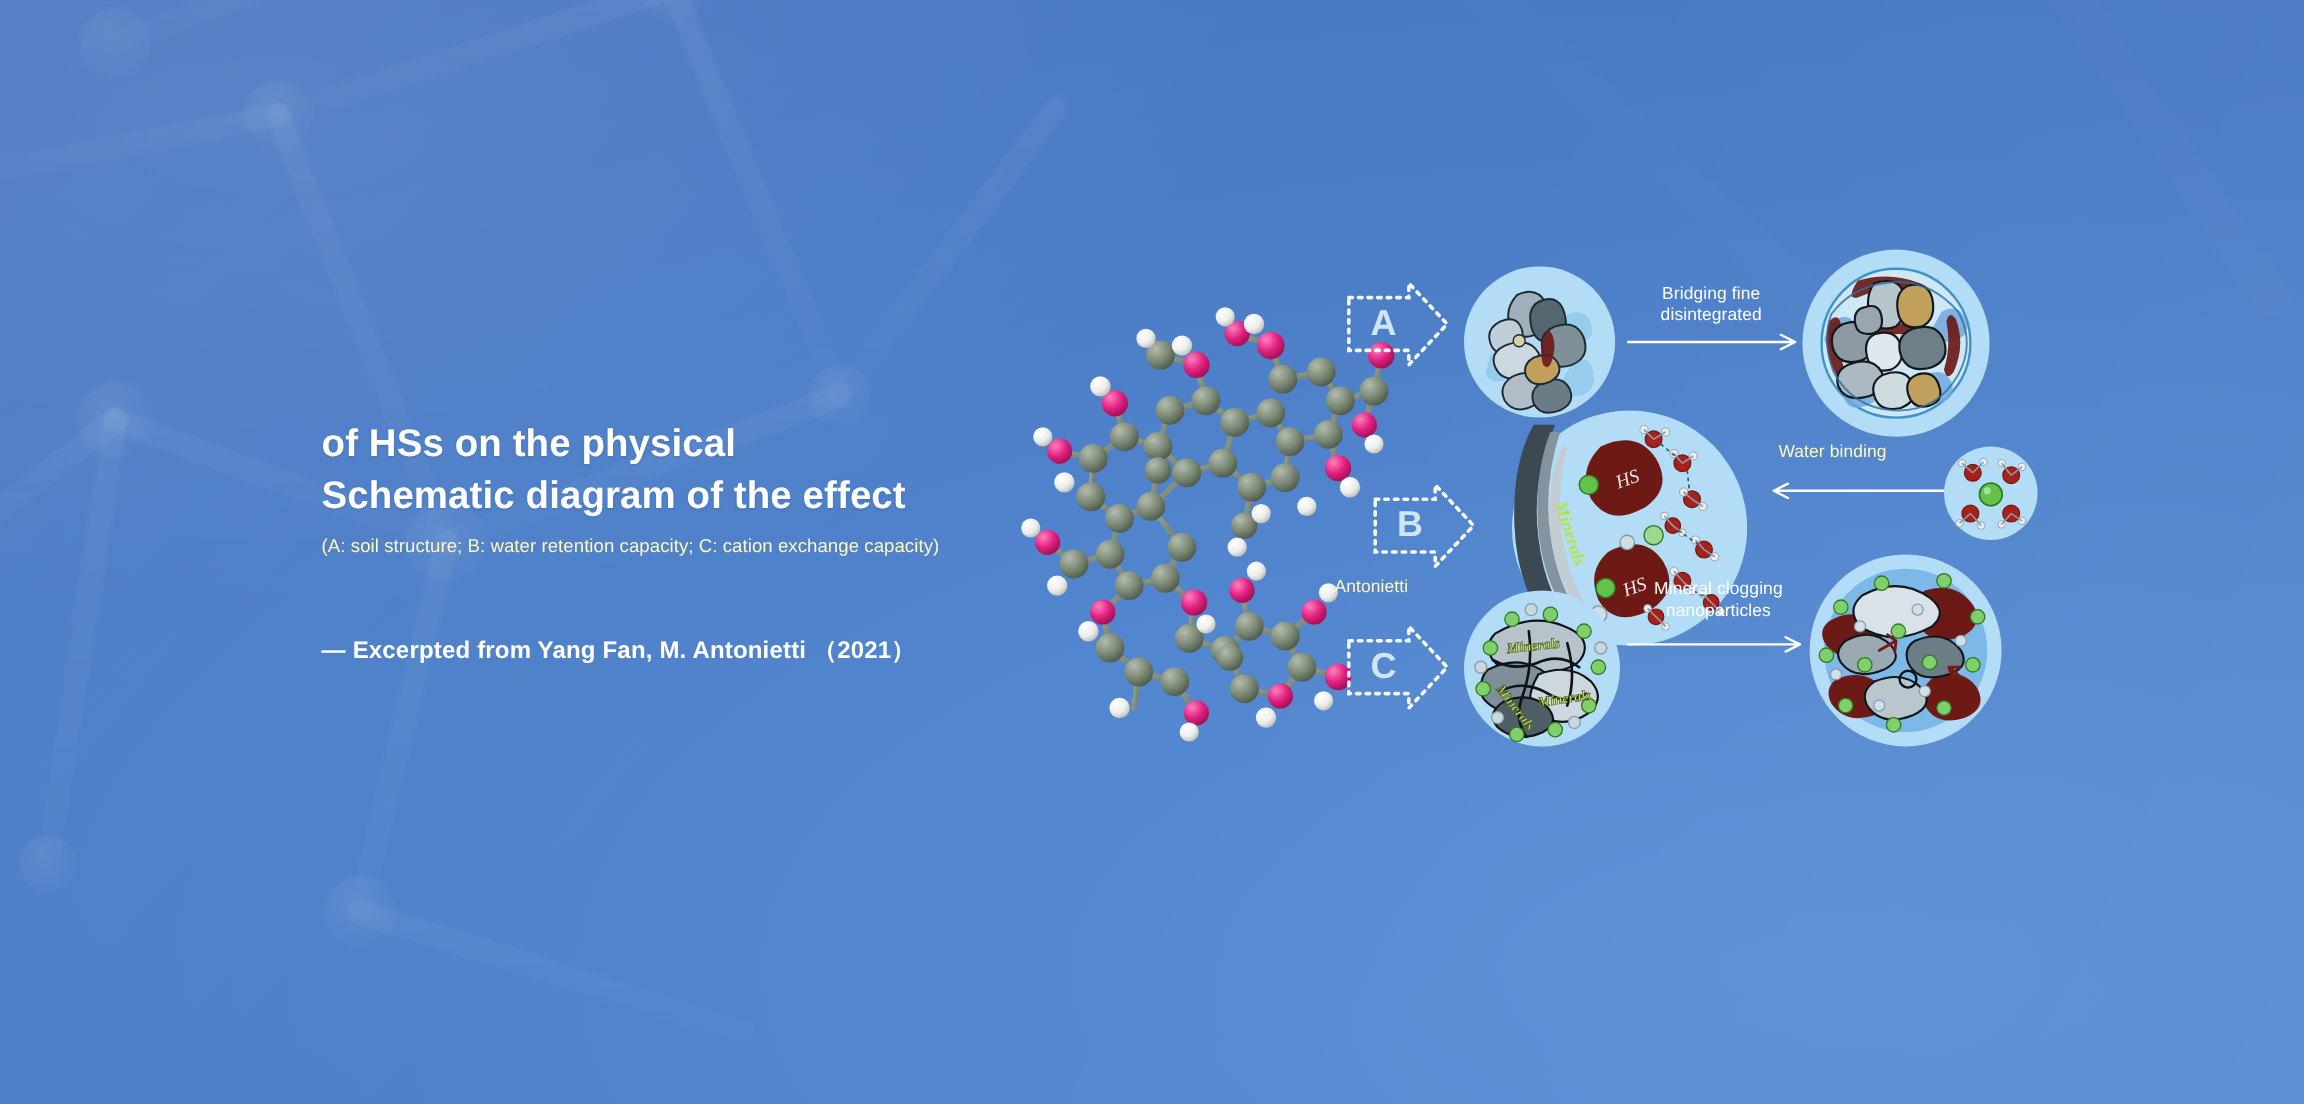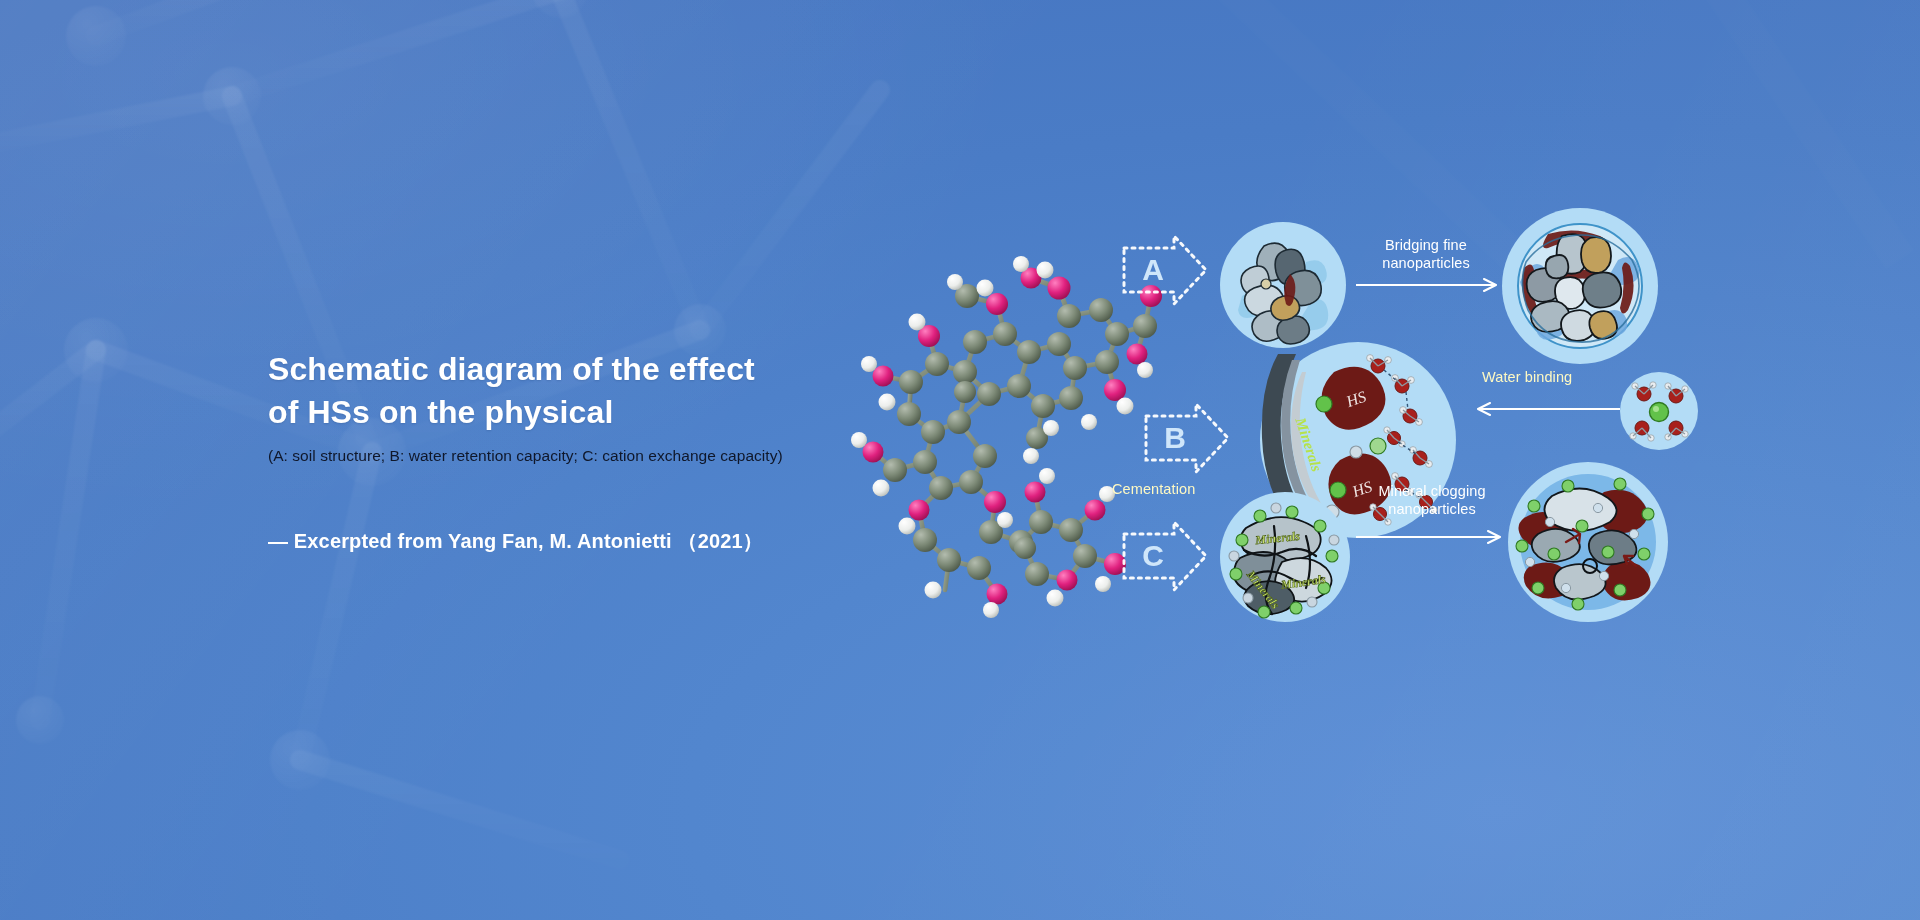--- a/index.html
+++ b/index.html
@@ -29,21 +29,21 @@
 
   
   .left-copy{position:absolute;left:268px;top:348px;width:640px;}
   .headline{
     color:#ffffff;font-size:32px;line-height:43px;font-weight:bold;
     letter-spacing:.1px;margin:0;
     text-shadow:0 1px 2px rgba(20,50,95,.18);
   }
   .headline .ln{display:block;white-space:nowrap;}
   .subline{
-    margin:12px 0 0 0;color:#0f172a;font-size:15.5px;line-height:20px;
+    margin:12px 0 0 0;color:#fef9c3;font-size:15.5px;line-height:20px;
     font-weight:400;letter-spacing:.05px;white-space:nowrap;
   }
   .attrib{
     margin:62px 0 0 0;color:#ffffff;font-size:20px;font-weight:bold;
     letter-spacing:.15px;white-space:nowrap;
   }
   .attrib .yr{font-weight:bold;}
 
   
   .hs-pill{
@@ -130,22 +130,22 @@
     </g>
     <g opacity=".55" fill="none" stroke="#ffffff" stroke-opacity=".045" stroke-width="34" filter="url(#soft)">
       <path d="M1180,-60 L1560,300"></path>
       <path d="M1700,-40 L1900,260"></path>
     </g>
   </svg>
   <div class="bg-sheen"></div>
 
   <div class="left-copy">
     <h1 class="headline">
+      <span class="ln">of HSs on the physical</span>
       <span class="ln">Schematic diagram of the effect</span>
-      <span class="ln">of HSs on the physical</span>
     </h1>
     <p class="subline">(A: soil structure; B: water retention capacity; C: cation exchange capacity)</p>
     <p class="attrib">
       <span>— Excerpted from Yang Fan, M. Antonietti</span>
       <span class="yr">（2021）</span>
     </p>
   </div>
 
 
   <svg class="molecule" viewBox="0 0 320 400" aria-hidden="true">
@@ -348,21 +348,21 @@
           <path d="M34,66 q20,-8 28,6 q7,14 -10,20 q-20,6 -26,-8 q-5,-12 8,-18 z" fill="#cbd8e0"></path>
           <path d="M40,92 q16,-8 24,4 q7,12 -6,20 q-16,8 -24,-4 q-6,-12 6,-20 z" fill="#aebdc6"></path>
           <path d="M66,96 q16,-6 22,6 q5,12 -8,18 q-16,6 -22,-6 q-4,-12 8,-18 z" fill="#6c7c86"></path>
           <path d="M58,76 q14,-6 20,4 q5,10 -6,16 q-14,6 -20,-4 q-4,-10 6,-16 z" fill="#c1a05c"></path>
         </g>
         <path d="M70,52 q8,8 4,24 q-3,12 -8,6 q-5,-14 4,-30 z" fill="#6d1a16" opacity=".9"></path>
         <circle cx="46" cy="62" r="5" fill="#d8cfa8" stroke="#1d2a33" stroke-width="1.2"></circle>
       </svg>
     </div>
 
-    <div class="flow-label" style="left:236px;top:86px;width:140px;">Bridging fine nanoparticles</div>
+    <div class="flow-label" style="left:236px;top:86px;width:140px;">Bridging fine disintegrated</div>
     <svg class="flow-arrow" style="left:236px;top:128px;width:148px;" viewBox="0 0 148 14">
       <path d="M0,7 L138,7 M128,1 L140,7 L128,13" fill="none" stroke="#ffffff" stroke-width="2" stroke-linecap="round" stroke-linejoin="round"></path>
     </svg>
 
     <div class="sticker" style="left:382px;top:58px;width:156px;height:156px;">
       <svg viewBox="0 0 156 156" width="156" height="156">
         <circle cx="78" cy="78" r="62" fill="#cfe8f7" stroke="#3f93c9" stroke-width="2"></circle>
         <g opacity=".85" fill="#6fa9e0">
           <path d="M24,62 q12,-12 20,0 q6,12 -8,18 q-16,6 -18,-6 z"></path>
           <path d="M116,52 q14,-8 20,6 q5,14 -10,18 q-16,4 -18,-10 z"></path>
@@ -492,21 +492,21 @@
           <path d="M24,22 L15,14 M24,22 L33,13"></path>
           <path d="M56,24 L48,14 M56,24 L65,17"></path>
           <path d="M22,56 L13,64 M22,56 L31,66"></path>
           <path d="M56,56 L48,65 M56,56 L65,62"></path>
         </g>
         <circle cx="39" cy="40" r="9.5" fill="#62c24a" stroke="#2f7a22" stroke-width="1.4"></circle>
         <circle cx="36" cy="37" r="3" fill="#b6ea9e" opacity=".8"></circle>
       </svg>
     </div>
 
-    <div class="side-label" style="left:-8px;top:330px;width:130px;text-align:left;">Cementation</div>
+    <div class="side-label" style="left:-8px;top:330px;width:130px;text-align:left;">Antonietti</div>
 
     <div class="step-badge" style="left:0px;top:368px;">
       <svg viewBox="0 0 90 76" width="90" height="76">
         <path d="M4,16 L54,16 L54,4 L86,38 L54,72 L54,60 L4,60 Z" fill="none" stroke="#ffffff" stroke-width="3" stroke-dasharray="3 5" stroke-linecap="round" opacity=".95"></path>
       </svg>
       <div class="lt">C</div>
     </div>
 
     <div class="sticker" style="left:100px;top:342px;width:130px;height:130px;">
       <svg viewBox="0 0 130 130" width="130" height="130">

